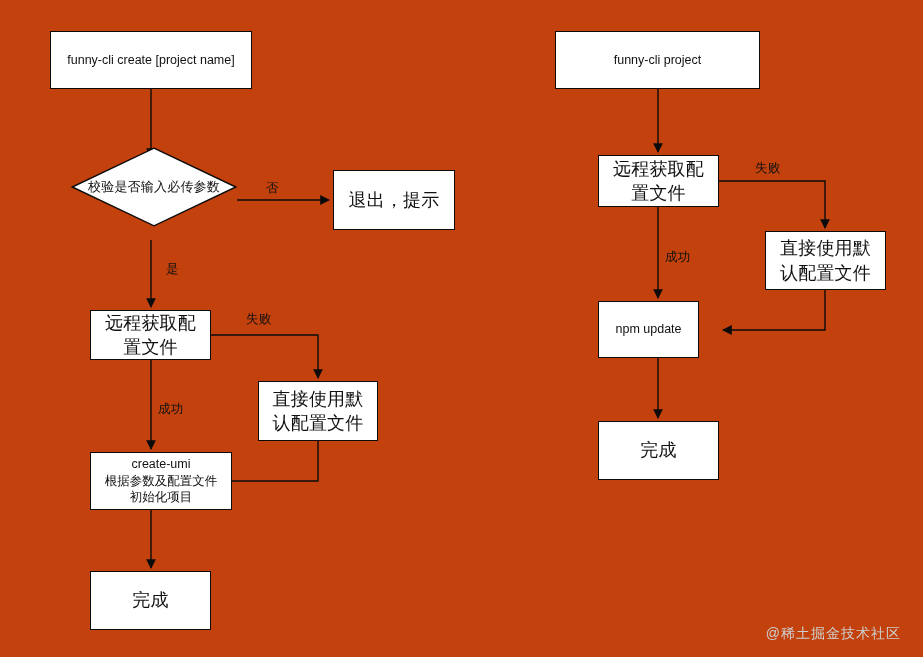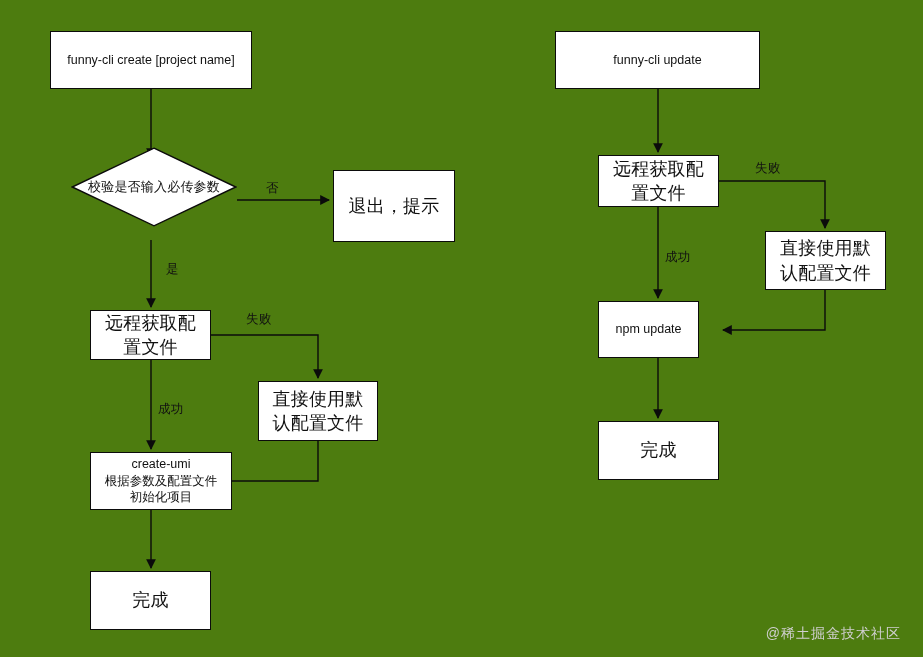--- a/index.html
+++ b/index.html
@@ -11,21 +11,21 @@
     font-family: "Liberation Sans", "DejaVu Sans", sans-serif;
     width: 923px;
     height: 657px;
     overflow: hidden;
     position: relative;
   }
   #canvas {
     position: relative;
     width: 923px;
     height: 657px;
-    background: #4d7c0f;
+    background: #c2410c;
   }
   svg.edges {
     position: absolute;
     left: 0;
     top: 0;
     width: 923px;
     height: 657px;
     pointer-events: none;
   }
   .node {
@@ -115,38 +115,38 @@
 
   <div class="node latin" style="left:50px; top:31px; width:202px; height:58px;">funny-cli create [project name]</div>
 
   <div class="diamond-wrap" style="left:71px; top:147px; width:166px; height:80px;">
     <svg width="166" height="80" viewBox="0 0 166 80" xmlns="http://www.w3.org/2000/svg">
       <polygon points="83,1.2 164.8,40 83,78.8 1.2,40" fill="#ffffff" stroke="#0b0b0b" stroke-width="1.4"></polygon>
     </svg>
     <div class="diamond-label">校验是否输入必传参数</div>
   </div>
 
-  <div class="node cjk" style="left:333px; top:170px; width:122px; height:72px;">退出，提示</div>
+  <div class="node cjk" style="left:333px; top:170px; width:122px; height:60px;">退出，提示</div>
 
   <div class="node cjk" style="left:90px; top:310px; width:121px; height:50px;">远程获取配置文件</div>
 
   <div class="node cjk" style="left:258px; top:381px; width:120px; height:60px;">直接使用默认配置文件</div>
 
   <div class="node mixed" style="left:90px; top:452px; width:142px; height:58px; font-size:12.5px;">create-umi
 根据参数及配置文件
 初始化项目</div>
 
   <div class="node cjk" style="left:90px; top:571px; width:121px; height:59px;">完成</div>
 
   <div class="edge-label" style="left:266px; top:180px;">否</div>
   <div class="edge-label" style="left:166px; top:261px;">是</div>
   <div class="edge-label" style="left:246px; top:311px;">失败</div>
   <div class="edge-label" style="left:158px; top:401px;">成功</div>
 
-  <div class="node latin" style="left:555px; top:31px; width:205px; height:58px;">funny-cli update</div>
+  <div class="node latin" style="left:555px; top:31px; width:205px; height:58px;">funny-cli project</div>
 
   <div class="node cjk" style="left:598px; top:155px; width:121px; height:52px;">远程获取配置文件</div>
 
   <div class="node cjk" style="left:765px; top:231px; width:121px; height:59px;">直接使用默认配置文件</div>
 
   <div class="node latin" style="left:598px; top:301px; width:101px; height:57px;">npm update</div>
 
   <div class="node cjk" style="left:598px; top:421px; width:121px; height:59px;">完成</div>
 
   <div class="edge-label" style="left:755px; top:160px;">失败</div>

